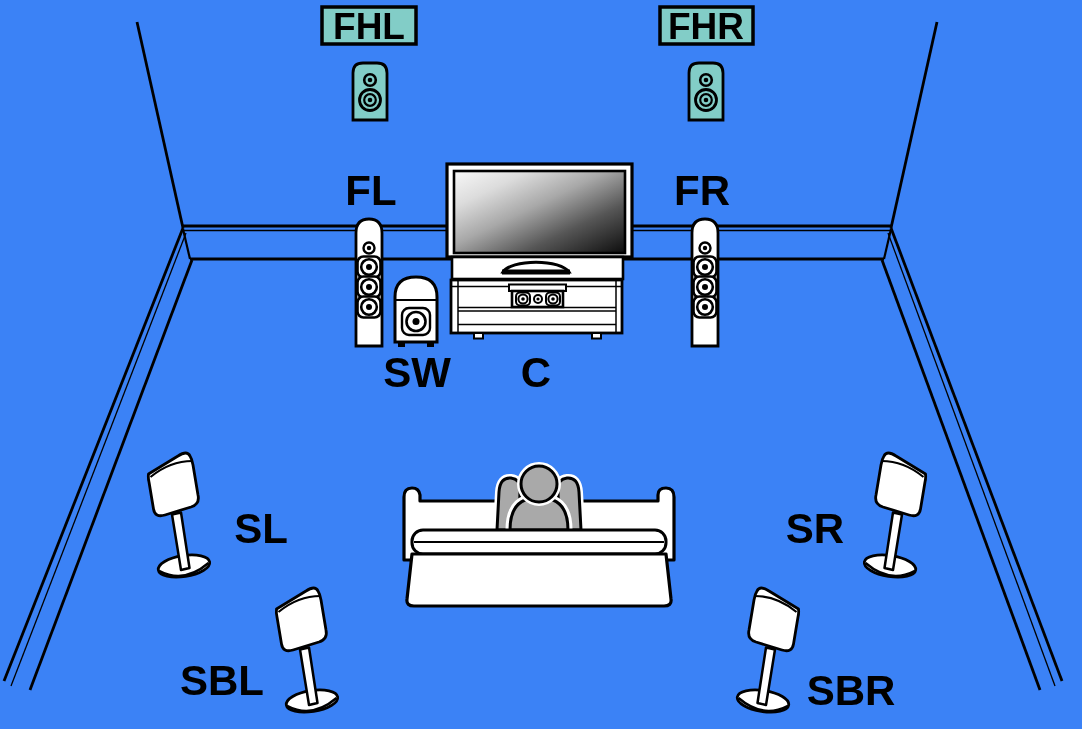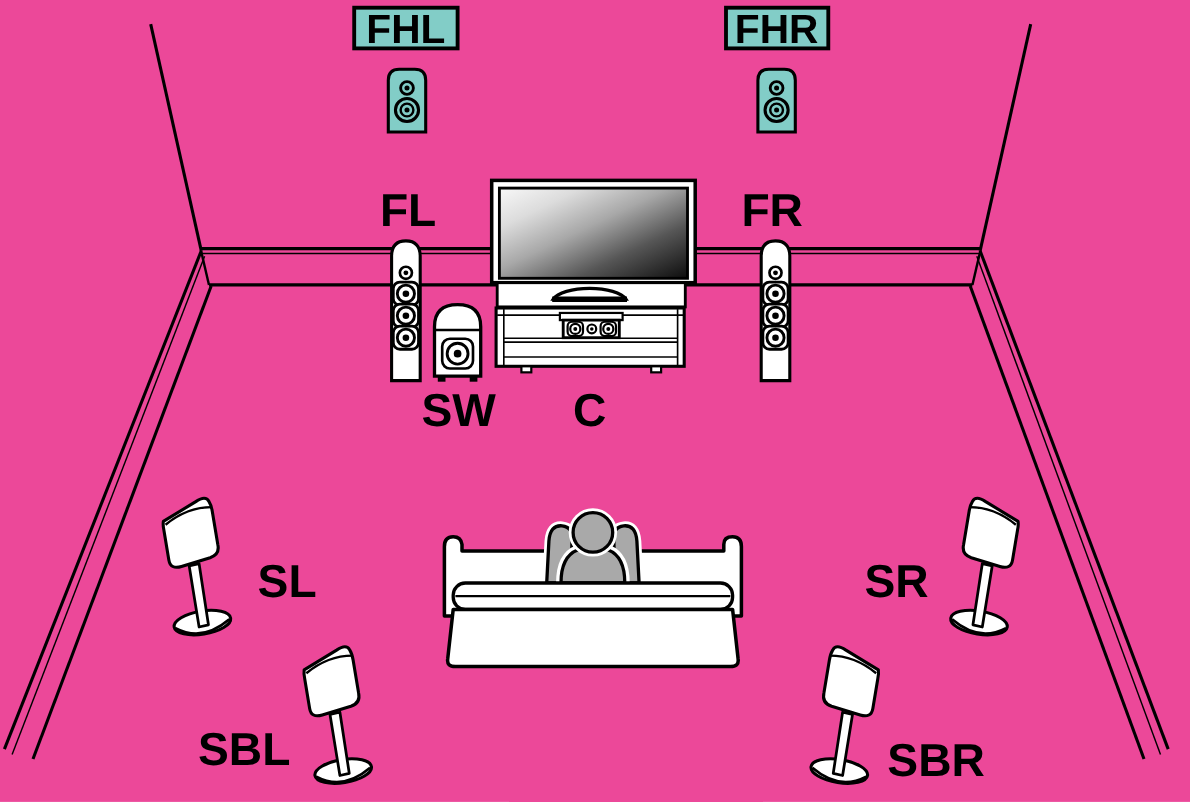--- a/index.html
+++ b/index.html
@@ -1,16 +1,16 @@
 <!DOCTYPE html>
 <html><head>
 <meta charset="utf-8">
 <style>
   html,body{margin:0;padding:0;background:#ffffff;}
-  .canvas{position:relative;width:1082px;height:729px;background:#ec4899;overflow:hidden;}
+  .canvas{position:relative;width:1082px;height:729px;background:#3b82f6;overflow:hidden;}
   svg{display:block;}
   .lbl{font-family:"Liberation Sans",sans-serif;font-weight:bold;font-size:42px;fill:#000;}
   .hl-lbl{font-family:"Liberation Sans",sans-serif;font-weight:bold;font-size:37px;fill:#000;}
   .outl{stroke:#000;fill:#fff;}
   .teal{fill:#82cdc7;}
   .gray{fill:#a9a9a9;}
 </style>
 </head>
 <body>
 

